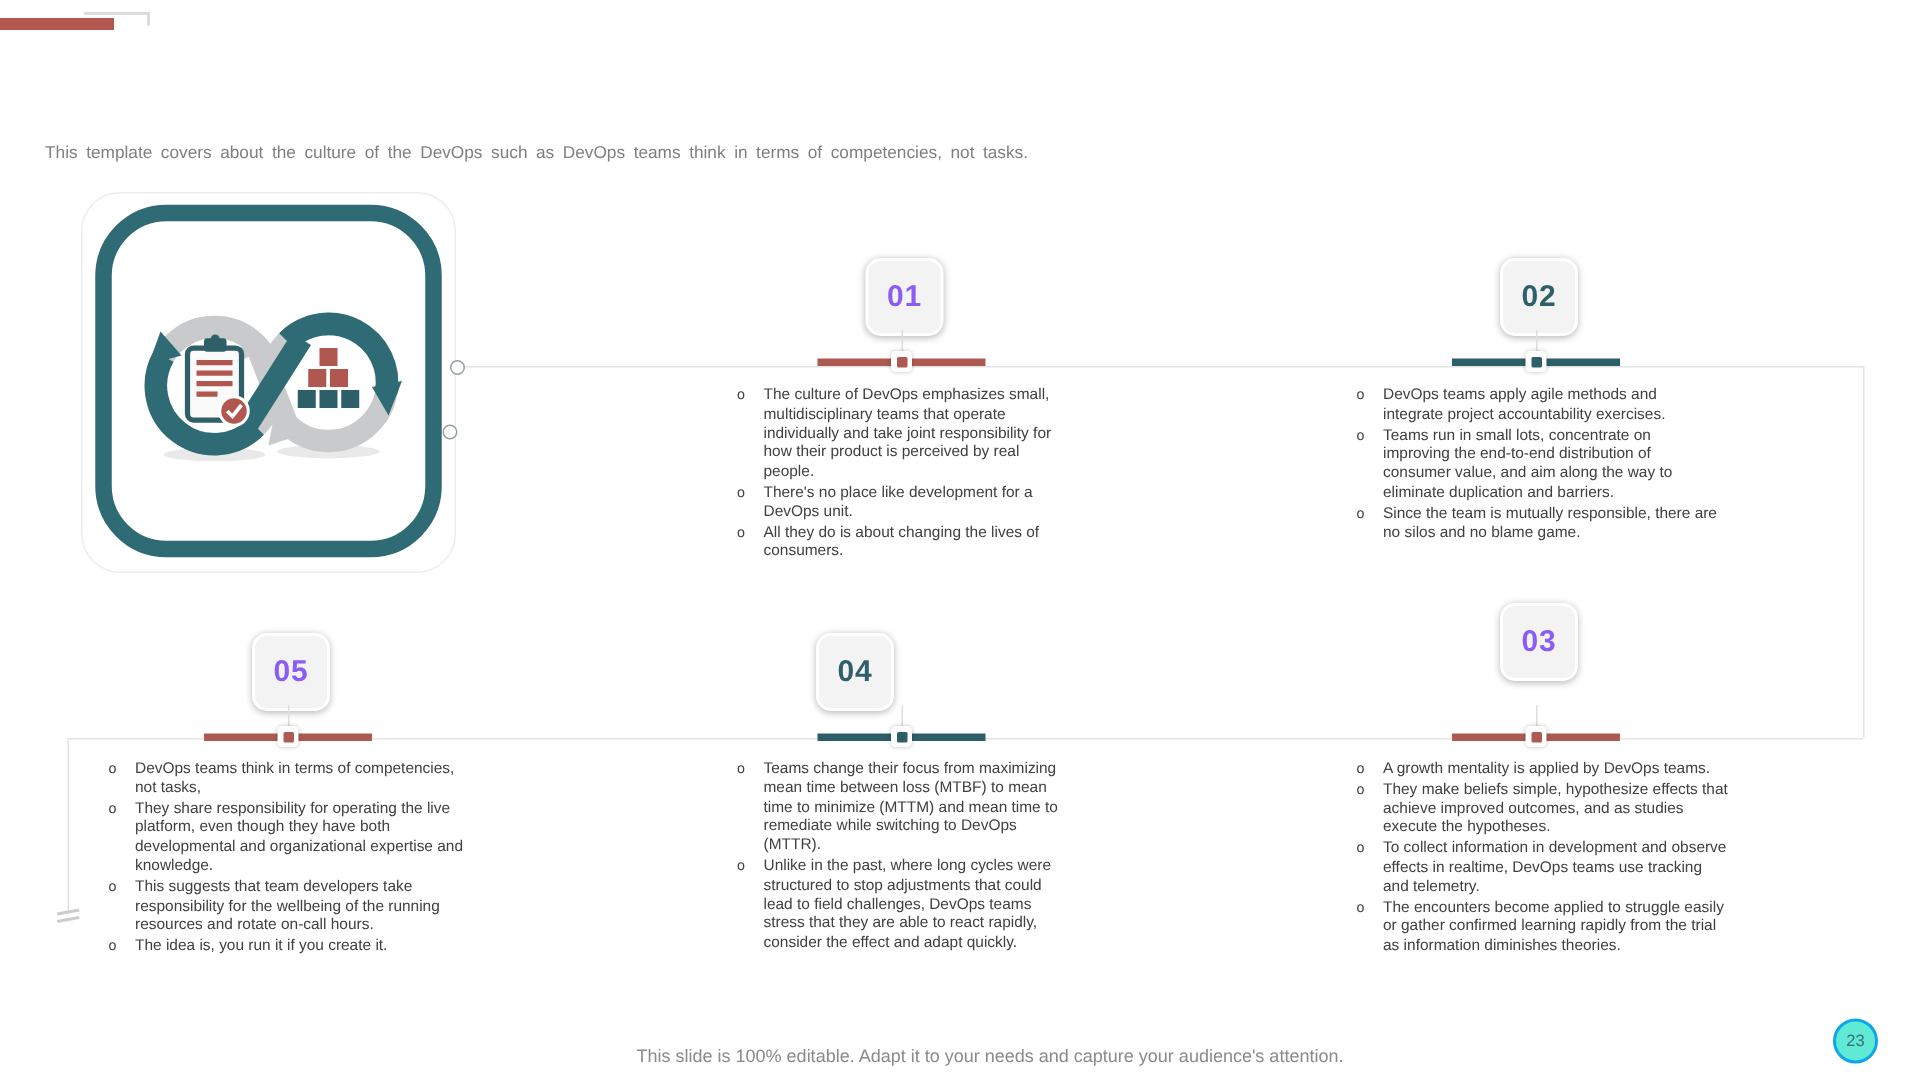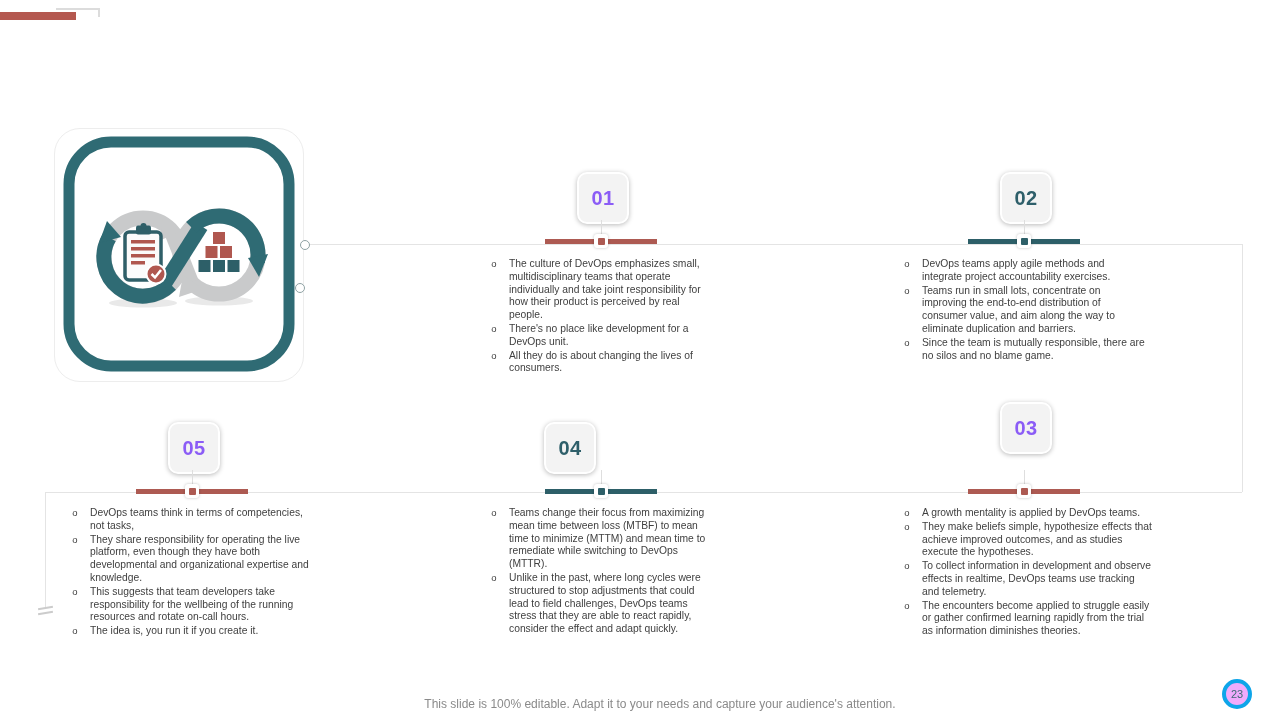--- a/index.html
+++ b/index.html
@@ -56,32 +56,33 @@
   .bullets { position:absolute; margin:0; padding:0; list-style:none; }
   .bullets li { display:flex; margin:0 0 1px 0; }
   .bullets .bm { flex:0 0 10px; margin-right:10px; font-size:9.5px; line-height:12.8px;
     color:#404040; text-align:center; }
   .bullets .bt { font-size:10.3px; line-height:12.8px; color:#404040; }
 
   
   .footer { position:absolute; left:0; right:0; top:697px; text-align:center;
     font-size:12px; color:#8a8a8a;padding-left:40px; }
   .page-badge { position:absolute; left:1222px; top:679px; width:30px; height:30px;
-    border-radius:50%; border:4px solid #0ea5e9; background:#f0abfc; box-sizing:border-box;
+    border-radius:50%; border:2px solid #0ea5e9; background:#5eead4; box-sizing:border-box;
     display:flex; align-items:center; justify-content:center;
     font-size:11px; color:#3e6b74; }
 </style>
 </head>
 <body>
 
 <div class="slide">
 
   <div class="decor-gray"></div>
   <div class="decor-red"></div>
 
+  <div class="subtitle">This template covers about the culture of the DevOps such as DevOps teams think in terms of competencies, not tasks.</div>
 
   <div class="icon-card">
     <svg width="248" height="252" viewBox="0 0 248 252">
 
       <rect x="14" y="13" width="220" height="224" rx="42" fill="#ffffff" stroke="#2f6b74" stroke-width="11"></rect>
 
       <ellipse cx="88" cy="174" rx="34" ry="4.5" fill="#e9e9e9"></ellipse>
       <ellipse cx="164" cy="172" rx="34" ry="4.5" fill="#e9e9e9"></ellipse>
 
       <circle cx="88" cy="128" r="39" fill="none" stroke="#c9cacb" stroke-width="15"></circle>

